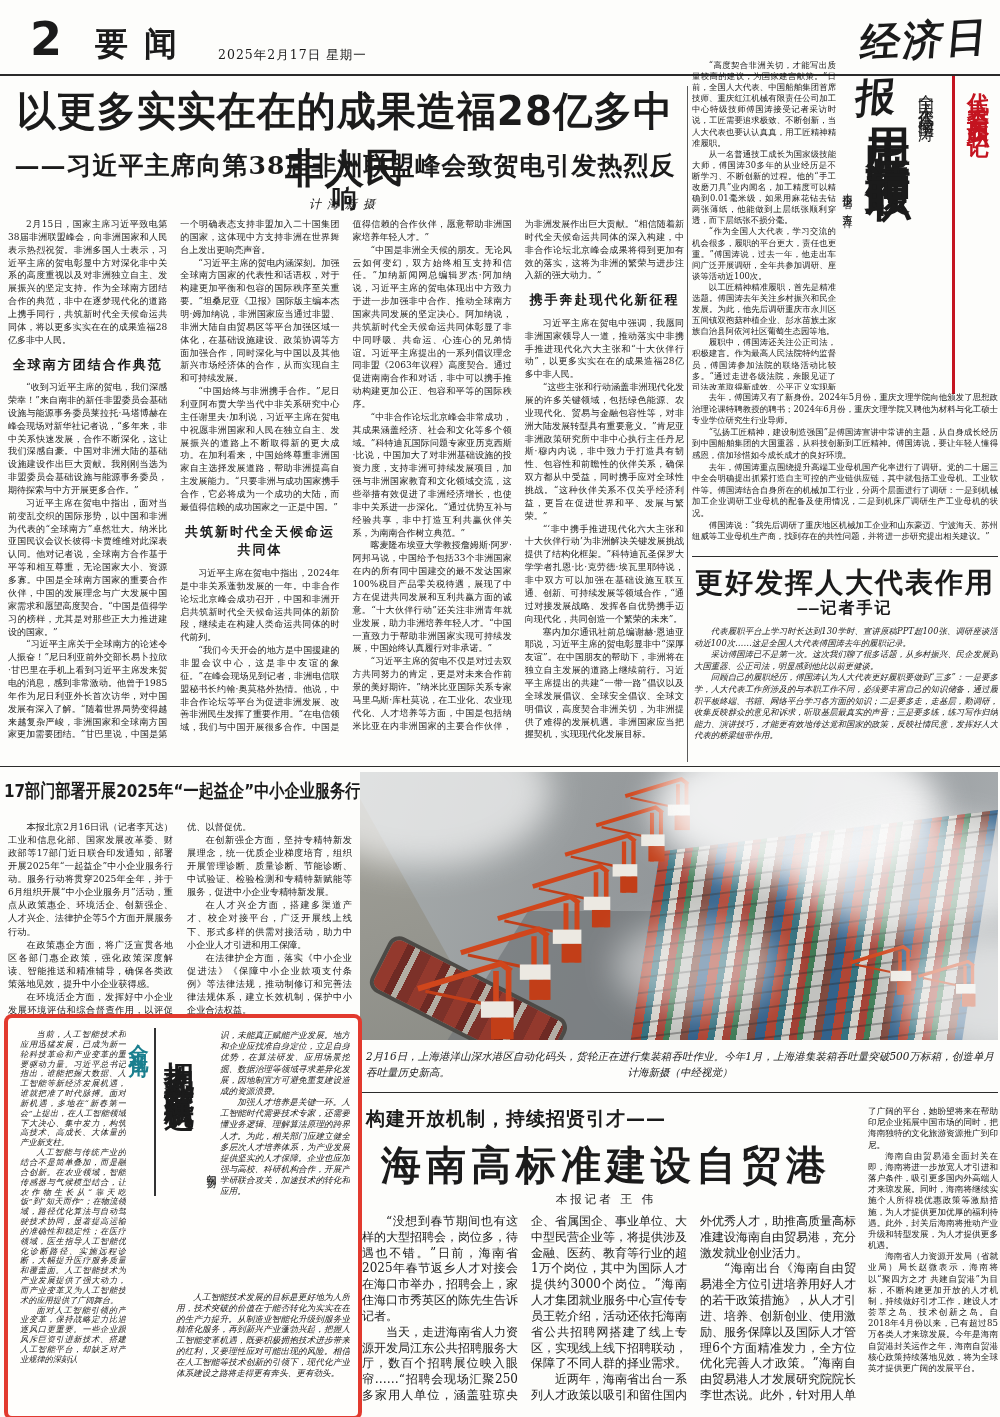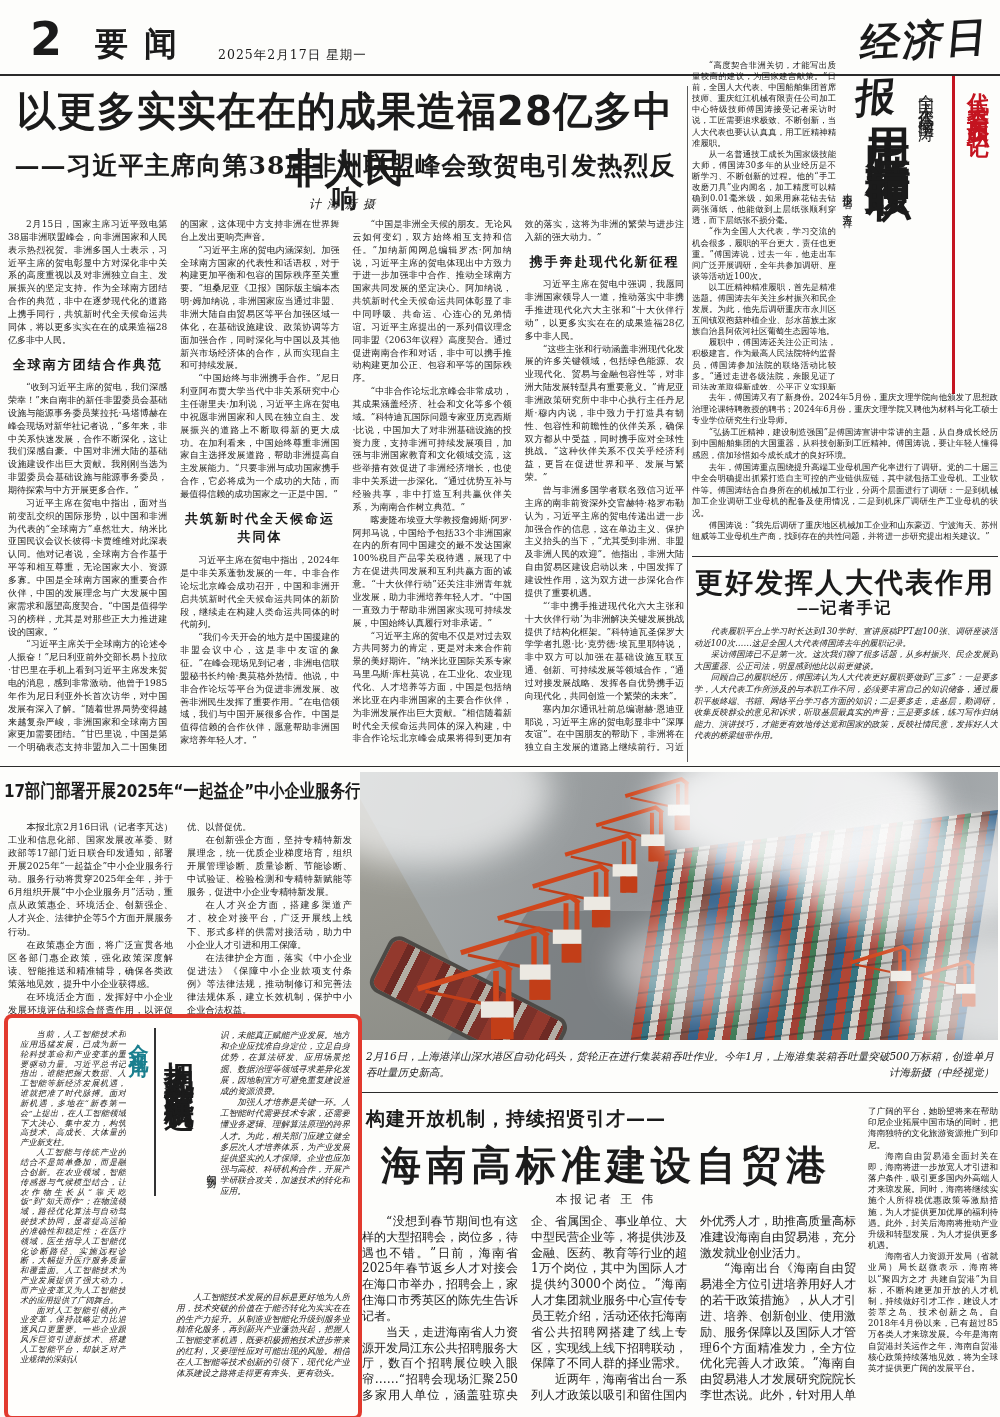--- a/index.html
+++ b/index.html
@@ -48,21 +48,21 @@
   .yard{position:absolute;left:47%;right:0;top:14%;bottom:0;transform:skewY(-7deg) skewX(-9deg);
         transform-origin:top right;opacity:.92;
         background:repeating-linear-gradient(0deg,rgba(35,35,35,.38) 0 2px,transparent 2px 15px),
         repeating-linear-gradient(90deg,#b23f2c 0 10px,#2e6f7e 10px 17px,#d9d5cd 17px 25px,
         #a63b2e 25px 33px,#3b7a52 33px 39px,#c8c8c4 39px 50px,#7e4438 50px 58px,#2b5d8a 58px 68px);}
   .ship{position:absolute;left:2%;bottom:3%;width:30%;height:20%;transform:rotate(27deg);
         border-radius:8px;background:repeating-linear-gradient(90deg,#93392d 0 14px,#6e2a24 14px 22px,
         #b3aea4 22px 28px,#7c3129 28px 40px);box-shadow:0 0 0 4px #4c4a46;}
   .fog{position:absolute;border-radius:50%;filter:blur(16px);background:rgba(252,252,252,.88);}
   .cap{font-size:10.5px;font-style:italic;line-height:1.55;}
-  .credit{text-align:right;font-style:italic;font-size:10.5px;}
+  .credit{text-align:center;font-style:italic;font-size:10.5px;}
   
   .ai-box{border:4px solid #e23a2e;border-radius:8px;background:#fffefc;}
   .ai-tag{color:#1b7f8e;font-weight:900;font-size:20px;letter-spacing:7px;}
   .ai-hl{font-size:30px;font-weight:900;letter-spacing:4px;}
   .ai-author{font-size:10px;letter-spacing:2px;}
   .scriptbody{font-style:italic;overflow:hidden;}
   
   .hn-kick{font-size:19px;font-weight:900;letter-spacing:1px;}
   .hn-hl{font-size:40px;font-weight:900;text-align:center;letter-spacing:5px;}
   .hn-by{font-size:11.5px;text-align:center;letter-spacing:3px;}
@@ -100,21 +100,20 @@
         <p class="para">“我们今天开会的地方是中国援建的非盟会议中心，这是非中友谊的象征。”在峰会现场见到记者，非洲电信联盟秘书长约翰·奥莫格外热情。他说，中非合作论坛等平台为促进非洲发展、改善非洲民生发挥了重要作用。“在电信领域，我们与中国开展很多合作。中国是值得信赖的合作伙伴，愿意帮助非洲国家培养年轻人才。”</p>
         <p class="para">“中国是非洲全天候的朋友。无论风云如何变幻，双方始终相互支持和信任。”加纳新闻网总编辑罗杰·阿加纳说，习近平主席的贺电体现出中方致力于进一步加强非中合作、推动全球南方国家共同发展的坚定决心。阿加纳说，共筑新时代全天候命运共同体彰显了非中同呼吸、共命运、心连心的兄弟情谊。习近平主席提出的一系列倡议理念同非盟《2063年议程》高度契合。通过促进南南合作和对话，非中可以携手推动构建更加公正、包容和平等的国际秩序。</p>
         <p class="para">“中非合作论坛北京峰会非常成功，其成果涵盖经济、社会和文化等多个领域。”科特迪瓦国际问题专家亚历克西斯·比说，中国加大了对非洲基础设施的投资力度，支持非洲可持续发展项目，加强与非洲国家教育和文化领域交流，这些举措有效促进了非洲经济增长，也使非中关系进一步深化。“通过优势互补与经验共享，非中打造互利共赢伙伴关系，为南南合作树立典范。”</p>
         <p class="para">喀麦隆布埃亚大学教授詹姆斯·阿罗·阿邦马说，中国给予包括33个非洲国家在内的所有同中国建交的最不发达国家100%税目产品零关税待遇，展现了中方在促进共同发展和互利共赢方面的诚意。“十大伙伴行动”还关注非洲青年就业发展，助力非洲培养年轻人才。“中国一直致力于帮助非洲国家实现可持续发展，中国始终认真履行对非承诺。”</p>
         <p class="para">“习近平主席的贺电不仅是对过去双方共同努力的肯定，更是对未来合作前景的美好期许。”纳米比亚国际关系专家马里乌斯·库杜莫说，在工业化、农业现代化、人才培养等方面，中国是包括纳米比亚在内非洲国家的主要合作伙伴，为非洲发展作出巨大贡献。“相信随着新时代全天候命运共同体的深入构建，中非合作论坛北京峰会成果将得到更加有效的落实，这将为非洲的繁荣与进步注入新的强大动力。”</p>
       </div>
     <h3 class="crosshead">携手奔赴现代化新征程</h3>
     <div>
         <p class="para">习近平主席在贺电中强调，我愿同非洲国家领导人一道，推动落实中非携手推进现代化六大主张和“十大伙伴行动”，以更多实实在在的成果造福28亿多中非人民。</p>
         <p class="para">“这些主张和行动涵盖非洲现代化发展的许多关键领域，包括绿色能源、农业现代化、贸易与金融包容性等，对非洲大陆发展转型具有重要意义。”肯尼亚非洲政策研究所中非中心执行主任丹尼斯·穆内内说，非中致力于打造具有韧性、包容性和前瞻性的伙伴关系，确保双方都从中受益，同时携手应对全球性挑战。“这种伙伴关系不仅关乎经济利益，更旨在促进世界和平、发展与繁荣。”</p>
-        <p class="para">曾与非洲多国学者联名致信习近平主席的南非前资深外交官赫特·格罗布勒认为，习近平主席的贺电传递出进一步加强合作的信息，这在单边主义、保护主义抬头的当下，“尤其受到非洲、非盟及非洲人民的欢迎”。他指出，非洲大陆自由贸易区建设启动以来，中国发挥了建设性作用，这为双方进一步深化合作提供了重要机遇。</p>
         <p class="para">“‘非中携手推进现代化六大主张和十大伙伴行动’为非洲解决关键发展挑战提供了结构化框架。”科特迪瓦圣保罗大学学者扎恩·比·克劳德·埃瓦里耶特说，非中双方可以加强在基础设施互联互通、创新、可持续发展等领域合作，“通过对接发展战略、发挥各自优势携手迈向现代化，共同创造一个繁荣的未来”。</p>
         <p class="para">塞内加尔通讯社前总编谢赫·恩迪亚耶说，习近平主席的贺电彰显非中“深厚友谊”。在中国朋友的帮助下，非洲将在独立自主发展的道路上继续前行。习近平主席提出的共建“一带一路”倡议以及全球发展倡议、全球安全倡议、全球文明倡议，高度契合非洲关切，为非洲提供了难得的发展机遇。非洲国家应当把握契机，实现现代化发展目标。</p>
       </div>
 
   </div>
   <div class="vrule" style="left:687px;top:86px;height:676px;"></div>
 
   <div class="abs vert cm-tag" style="left:952px;top:76px;height:318px;">代表委员履职记</div>
   <div class="abs vert cm-kick" style="left:915px;top:82px;height:300px;">全国人大代表傅国涛：</div>
   <div class="abs vert cm-hl sans" style="left:858px;top:92px;height:320px;">用工匠精神履职</div>

